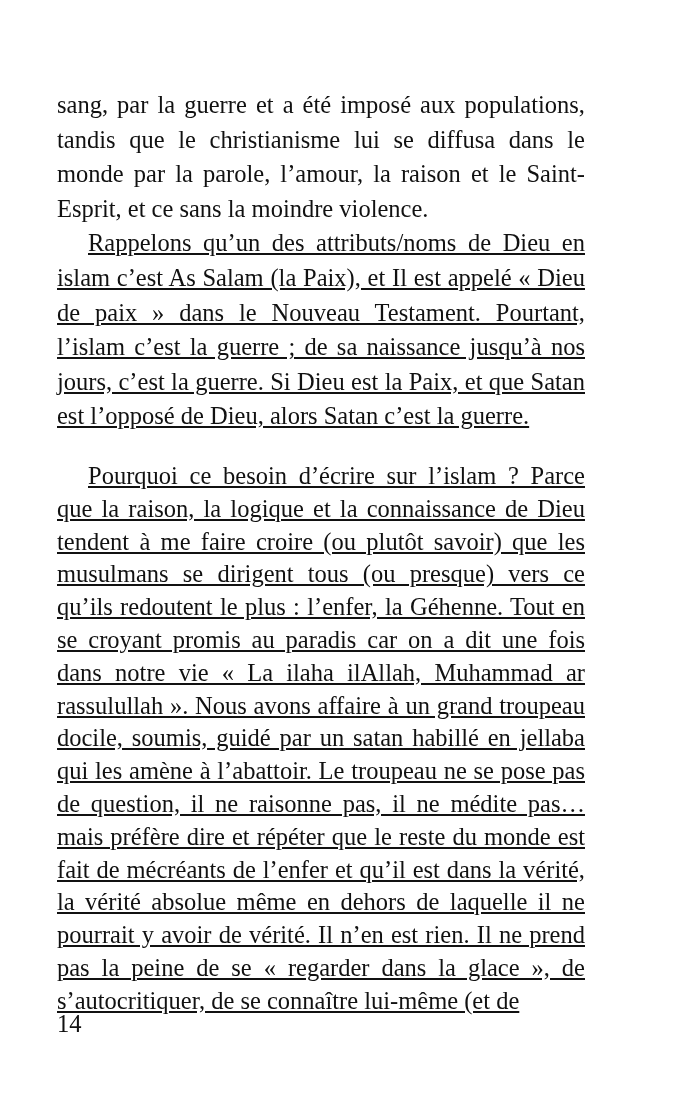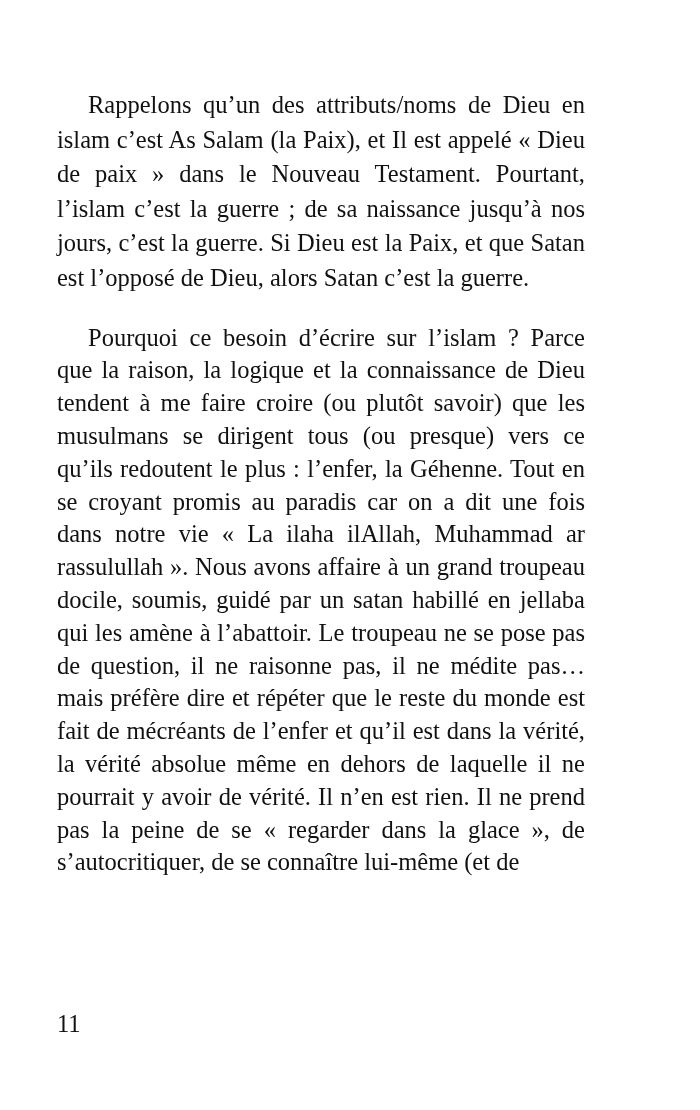--- a/index.html
+++ b/index.html
@@ -6,29 +6,30 @@
   body { width: 700px; height: 1110px; position: relative; overflow: hidden; }
   .page {
     position: absolute; left: 57px; top: 88px; width: 528px;
     font-family: "Liberation Serif", "DejaVu Serif", serif;
     font-size: 24.5px; color: #111111;
   }
   .para {
     margin: 0; text-align: justify; line-height: 34.6px;
     hyphens: none;
   }
-  .para.indent { text-indent: 31px; }
+  .para.indent { text-indent: 31px; text-decoration: underline; }
   .para.p3 { line-height: 32.8px; margin-top: 26px; }
   .page-number {
     position: absolute; left: 57px; top: 1010px;
     font-family: "Liberation Serif", "DejaVu Serif", serif;
     font-size: 24.5px; color: #111111;
   }
 </style>
 </head>
 <body>
 
 <div class="page">
+  <p class="para">sang, par la guerre et a été imposé aux populations, tandis que le christianisme lui se diffusa dans le monde par la parole, l’amour, la raison et le Saint-Esprit, et ce sans la moindre violence.</p>
   <p class="para indent">Rappelons qu’un des attributs/noms de Dieu en islam c’est As Salam (la Paix), et Il est appelé « Dieu de paix » dans le Nouveau Testament. Pourtant, l’islam c’est la guerre ; de sa naissance jusqu’à nos jours, c’est la guerre. Si Dieu est la Paix, et que Satan est l’opposé de Dieu, alors Satan c’est la guerre.</p>
   <p class="para indent p3">Pourquoi ce besoin d’écrire sur l’islam ? Parce que la raison, la logique et la connaissance de Dieu tendent à me faire croire (ou plutôt savoir) que les musulmans se dirigent tous (ou presque) vers ce qu’ils redoutent le plus : l’enfer, la Géhenne. Tout en se croyant promis au paradis car on a dit une fois dans notre vie « La ilaha ilAllah, Muhammad ar rassulullah ». Nous avons affaire à un grand troupeau docile, soumis, guidé par un satan habillé en jellaba qui les amène à l’abattoir. Le troupeau ne se pose pas de question, il ne raisonne pas, il ne médite pas… mais préfère dire et répéter que le reste du monde est fait de mécréants de l’enfer et qu’il est dans la vérité, la vérité absolue même en dehors de laquelle il ne pourrait y avoir de vérité. Il n’en est rien. Il ne prend pas la peine de se « regarder dans la glace », de s’autocritiquer, de se connaître lui-même (et de</p>
 </div>
 
-<div class="page-number">11</div>
+<div class="page-number">14</div>
 
 </body></html>

